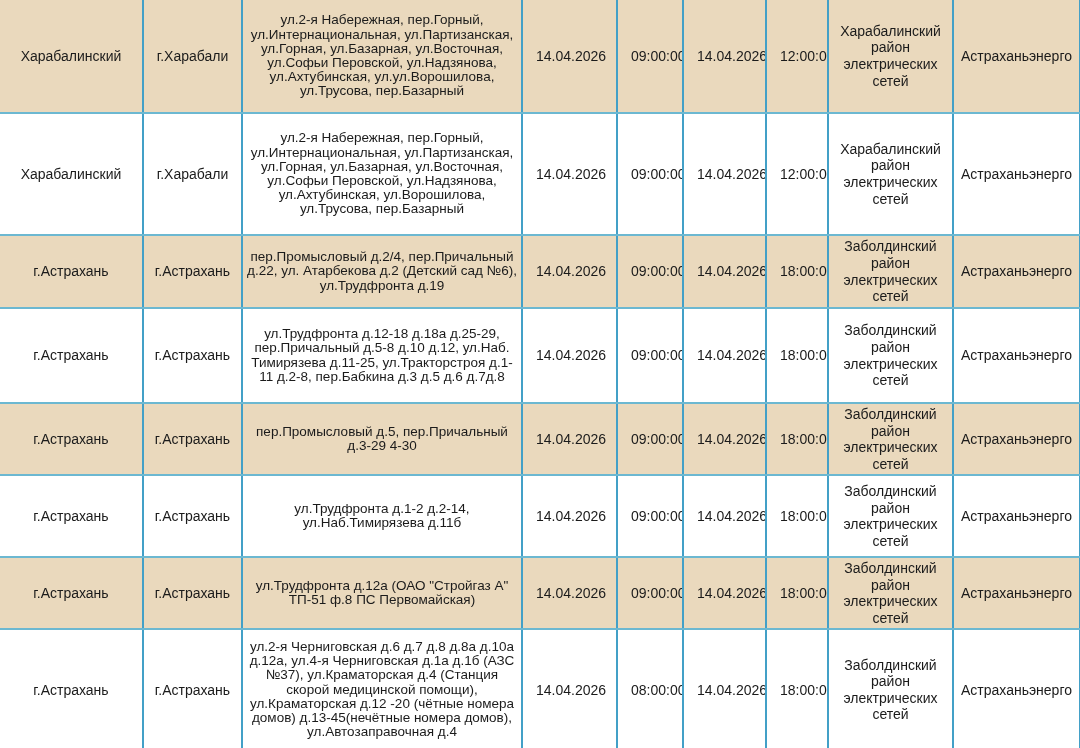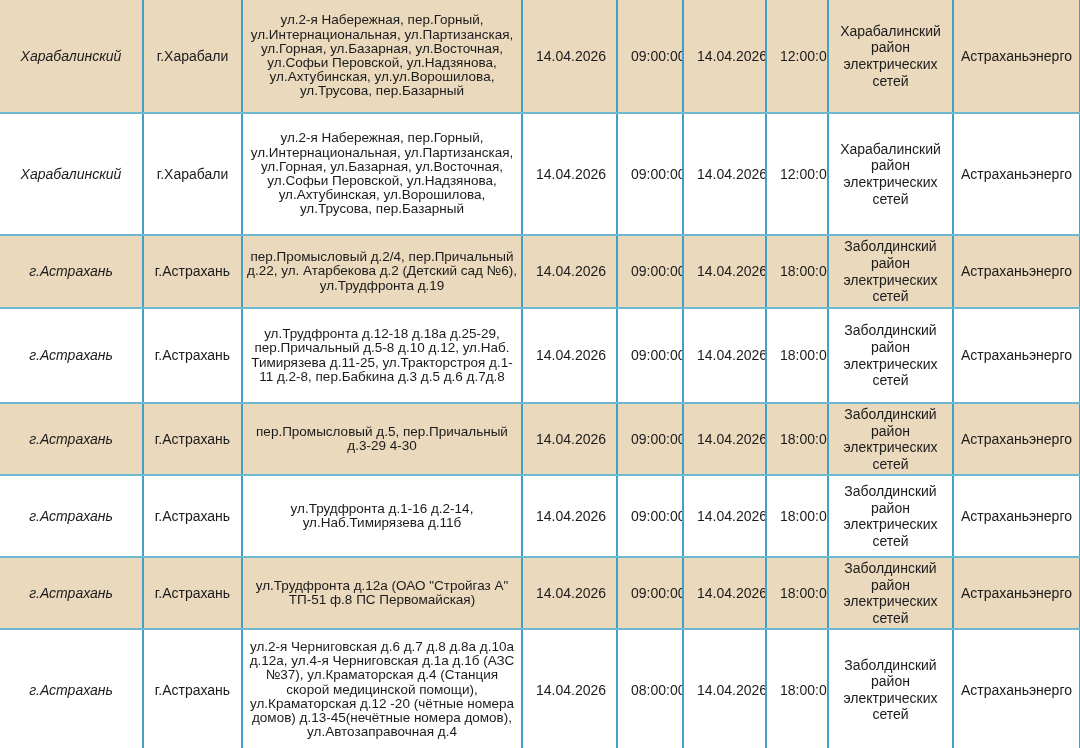--- a/index.html
+++ b/index.html
@@ -39,21 +39,21 @@
     vertical-align: middle;
     color: var(--text, #1B1B1B);
     font-size: 14px;
     line-height: 1.15;
     padding: 2px 5px;
     overflow: hidden;
   }
   tr:nth-child(odd)  { background: var(--row-beige, #EAD9BD); }
   tr:nth-child(even) { background: var(--row-white, #FFFFFF); }
   tr:first-child td  { border-top: none; }   
-  td:first-child     { border-left: none; font-style: italic; }  
+  td:first-child     { border-left: none; }  
 
   
   tr:nth-child(1) { height: 113px; }
   tr:nth-child(2) { height: 122px; }
   tr:nth-child(3) { height: 73px;  }
   tr:nth-child(4) { height: 95px;  }
   tr:nth-child(5) { height: 68px;  }
   tr:nth-child(6) { height: 82px;  }
   tr:nth-child(7) { height: 70px;  }
   tr:nth-child(8) { height: 121px; }
@@ -134,21 +134,21 @@
     <td class="nowrap">14.04.2026</td>
     <td class="nowrap">09:00:00</td>
     <td class="nowrap">14.04.2026</td>
     <td class="nowrap">18:00:00</td>
     <td class="network">Заболдинский район электрических сетей</td>
     <td>Астраханьэнерго</td>
   </tr>
         <tr>
     <td>г.Астрахань</td>
     <td>г.Астрахань</td>
-    <td class="streets">ул.Трудфронта д.1-16 д.2-14, ул.Наб.Тимирязева д.11б</td>
+    <td class="streets">ул.Трудфронта д.1-2 д.2-14, ул.Наб.Тимирязева д.11б</td>
     <td class="nowrap">14.04.2026</td>
     <td class="nowrap">09:00:00</td>
     <td class="nowrap">14.04.2026</td>
     <td class="nowrap">18:00:00</td>
     <td class="network">Заболдинский район электрических сетей</td>
     <td>Астраханьэнерго</td>
   </tr>
         <tr>
     <td>г.Астрахань</td>
     <td>г.Астрахань</td>

